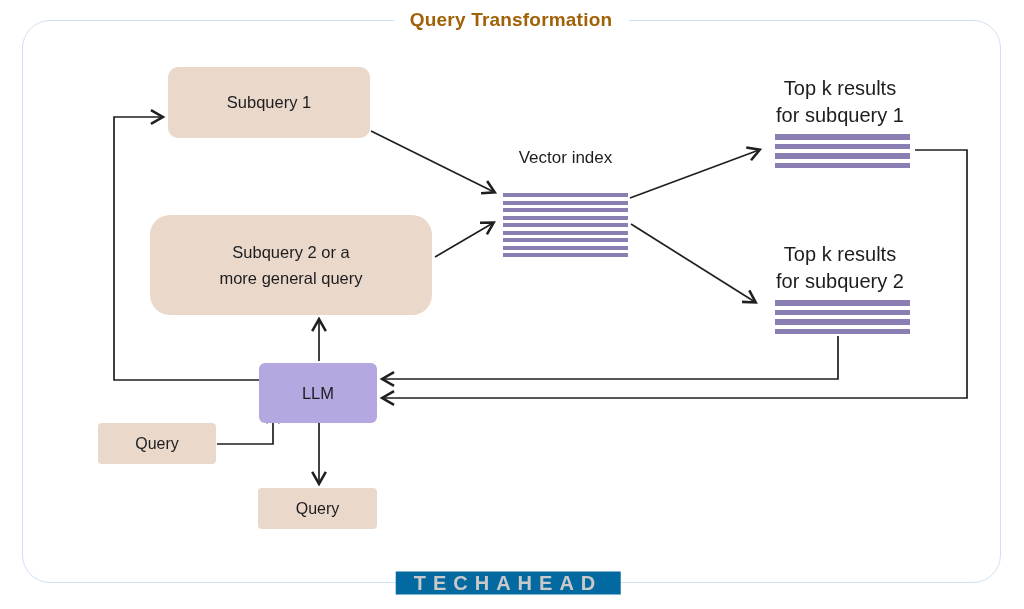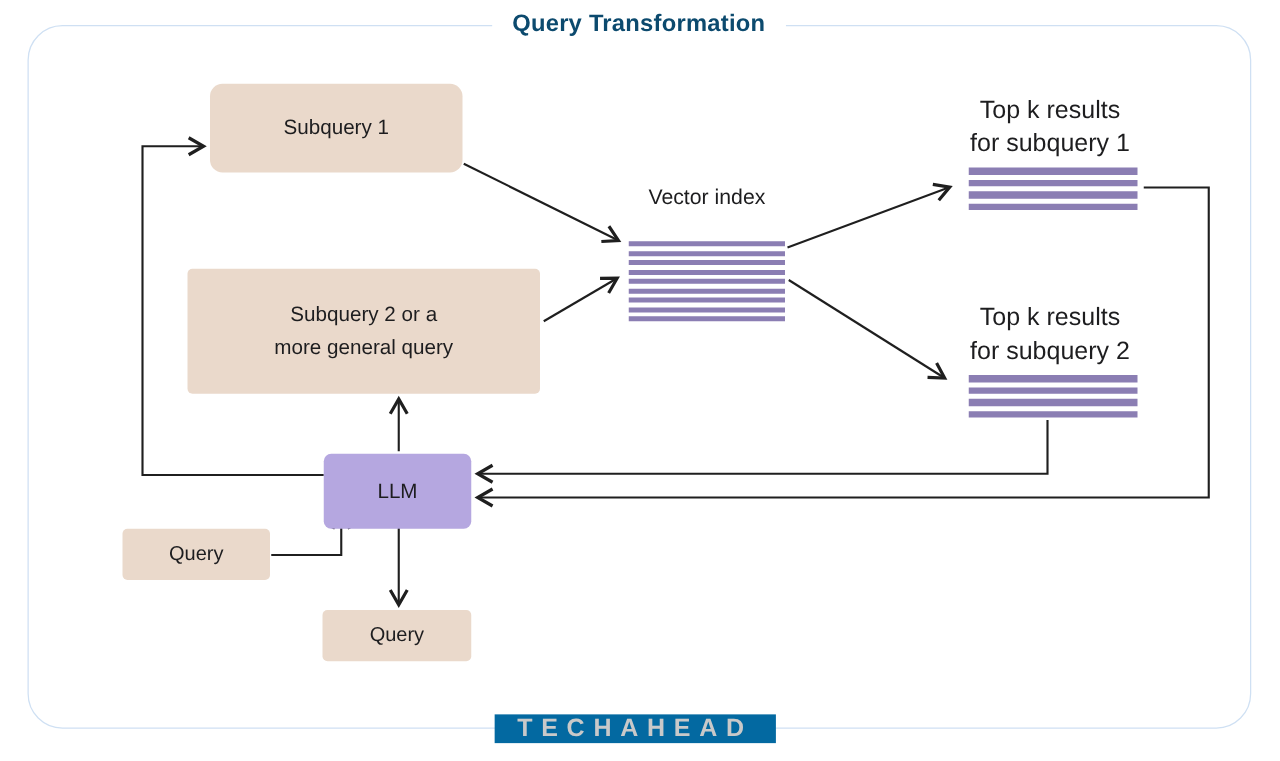--- a/index.html
+++ b/index.html
@@ -20,21 +20,21 @@
     border-radius: 28px;
   }
   .diagram-title {
     position: absolute;
     top: 20px; left: 511px;
     transform: translate(-50%, -50%);
     background: #ffffff;
     padding: 0 16px;
     font-size: 19px;
     font-weight: 700;
-    color: #0c4a6e;
+    color: #a16207;
     letter-spacing: 0.2px;
     white-space: nowrap;
   }
   .watermark {
     position: absolute;
     top: 583px; left: 508px;
     transform: translate(-50%, -50%);
     background: #0369a1;
     padding: 0 18px;
     font-size: 20px;
@@ -49,21 +49,21 @@
     flex-direction: column;
     align-items: center;
     justify-content: center;
     text-align: left;
     font-size: 16.5px;
     line-height: 1.6;
   }
   .beige { background: var(--box_beige, #ead9cb); }
   .purple { background: var(--box_purple, #b5a7e0); }
   #node-subquery1 { left: 168px; top: 67px;  width: 202px; height: 71px;  border-radius: 10px; }
-  #node-subquery2 { left: 150px; top: 215px; width: 282px; height: 100px; border-radius: 4px; }
+  #node-subquery2 { left: 150px; top: 215px; width: 282px; height: 100px; border-radius: 20px; }
   #node-llm       { left: 259px; top: 363px; width: 118px; height: 60px;  border-radius: 6px; }
   #node-query     { left: 98px;  top: 423px; width: 118px; height: 41px;  border-radius: 4px; font-size: 16px; }
   #node-answer    { left: 258px; top: 488px; width: 119px; height: 41px;  border-radius: 4px; font-size: 16px; }
   .stripe-label {
     position: absolute;
     text-align: center;
     font-size: 20px;
     line-height: 27px;
     white-space: nowrap;
   }

